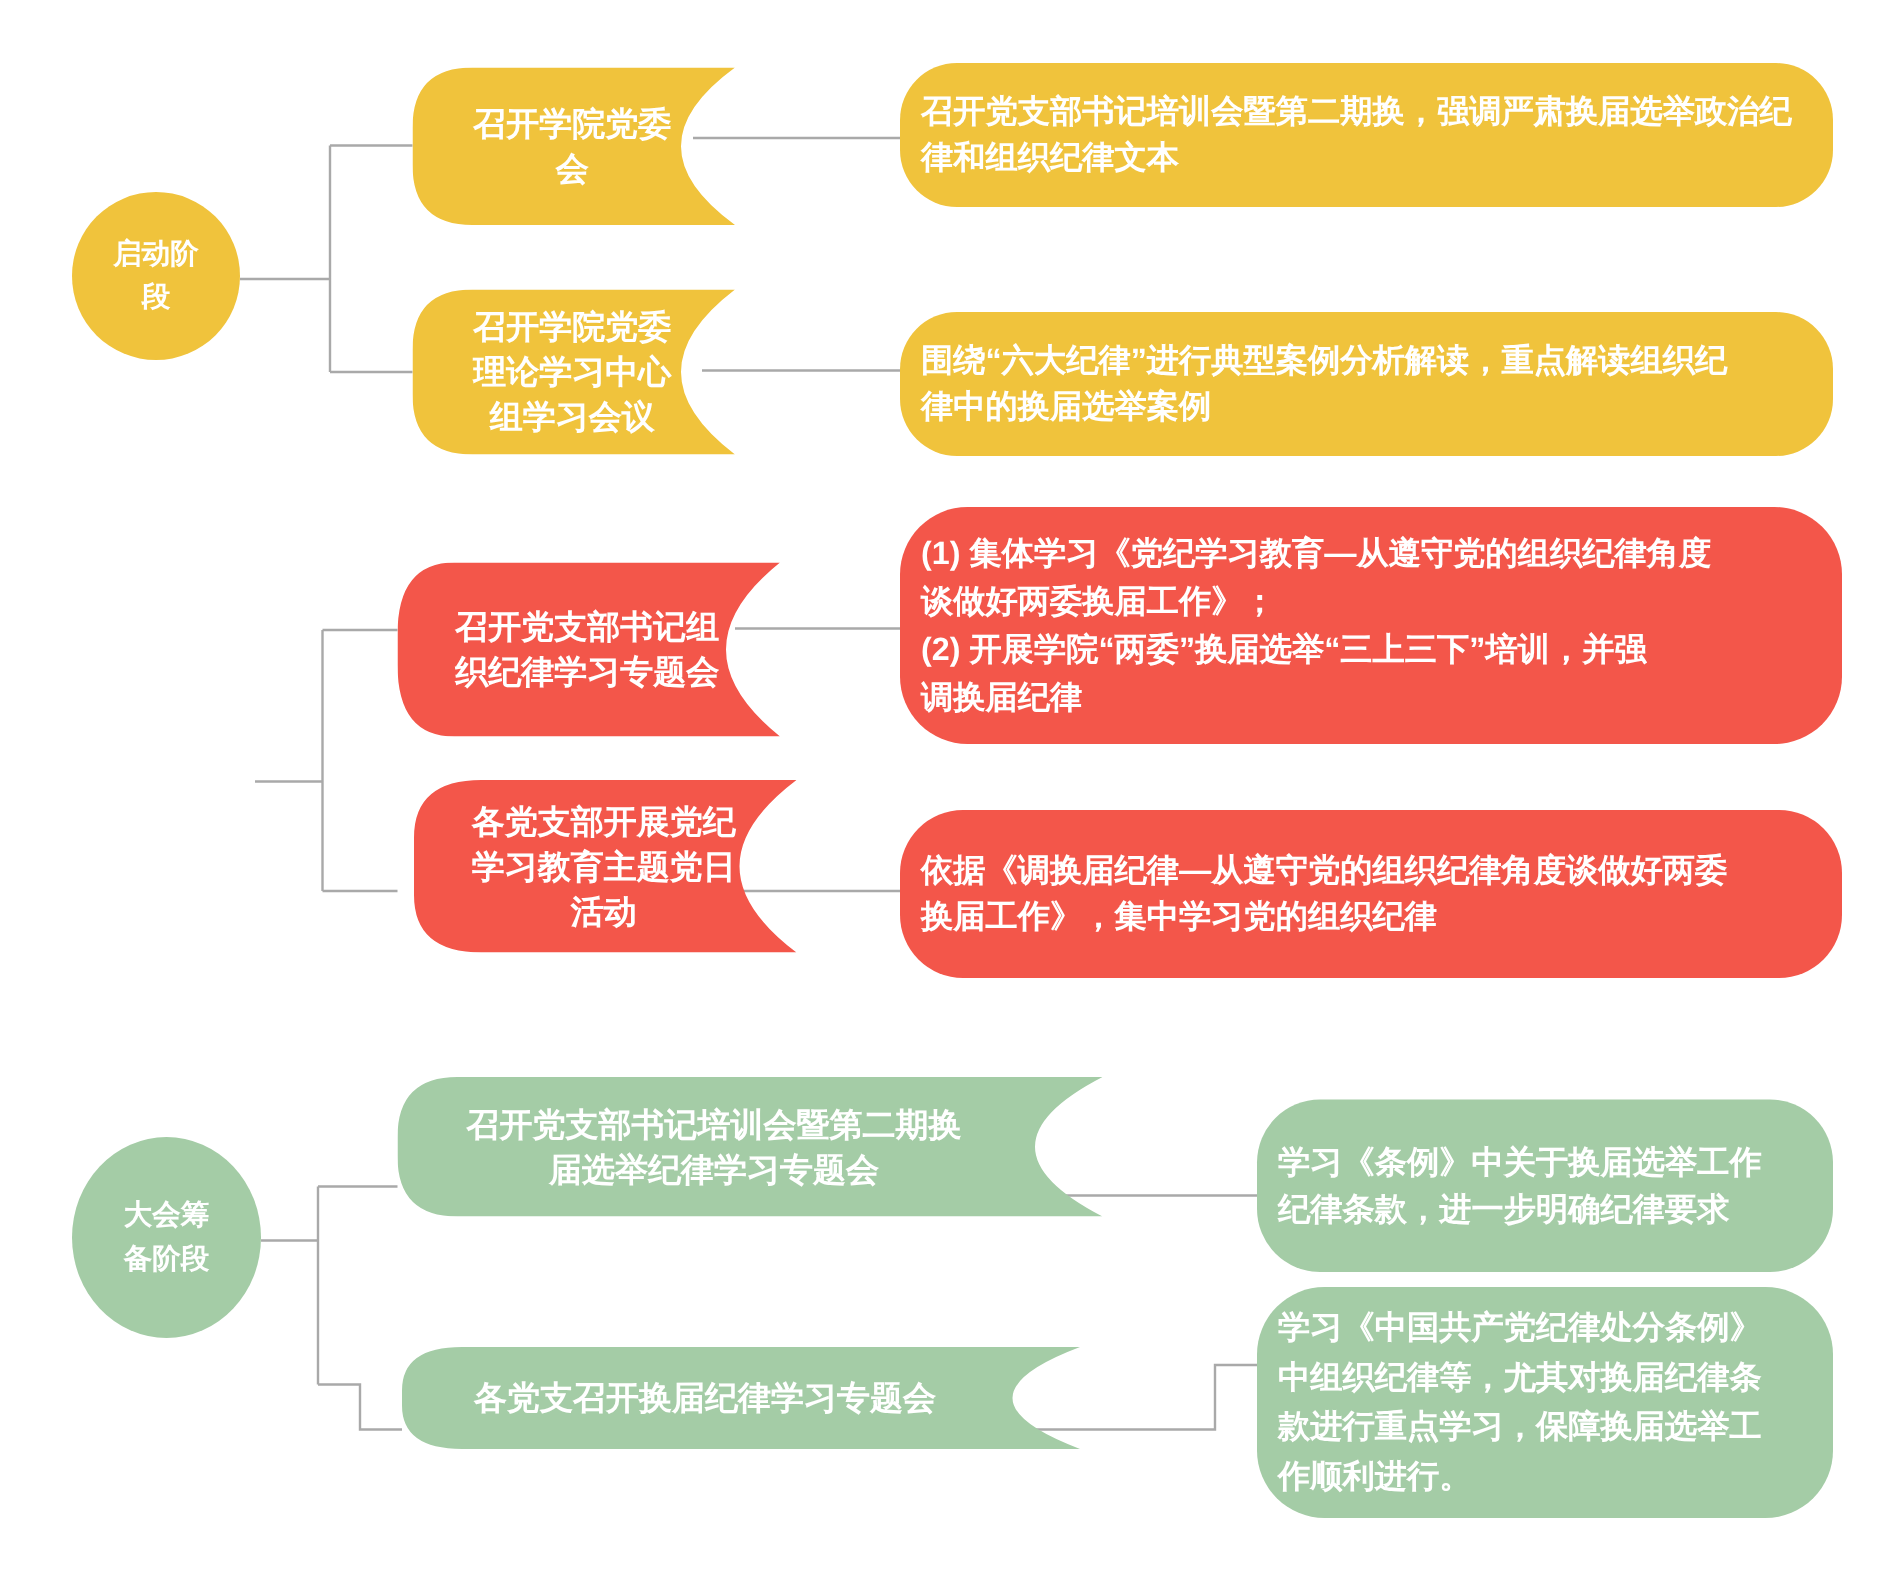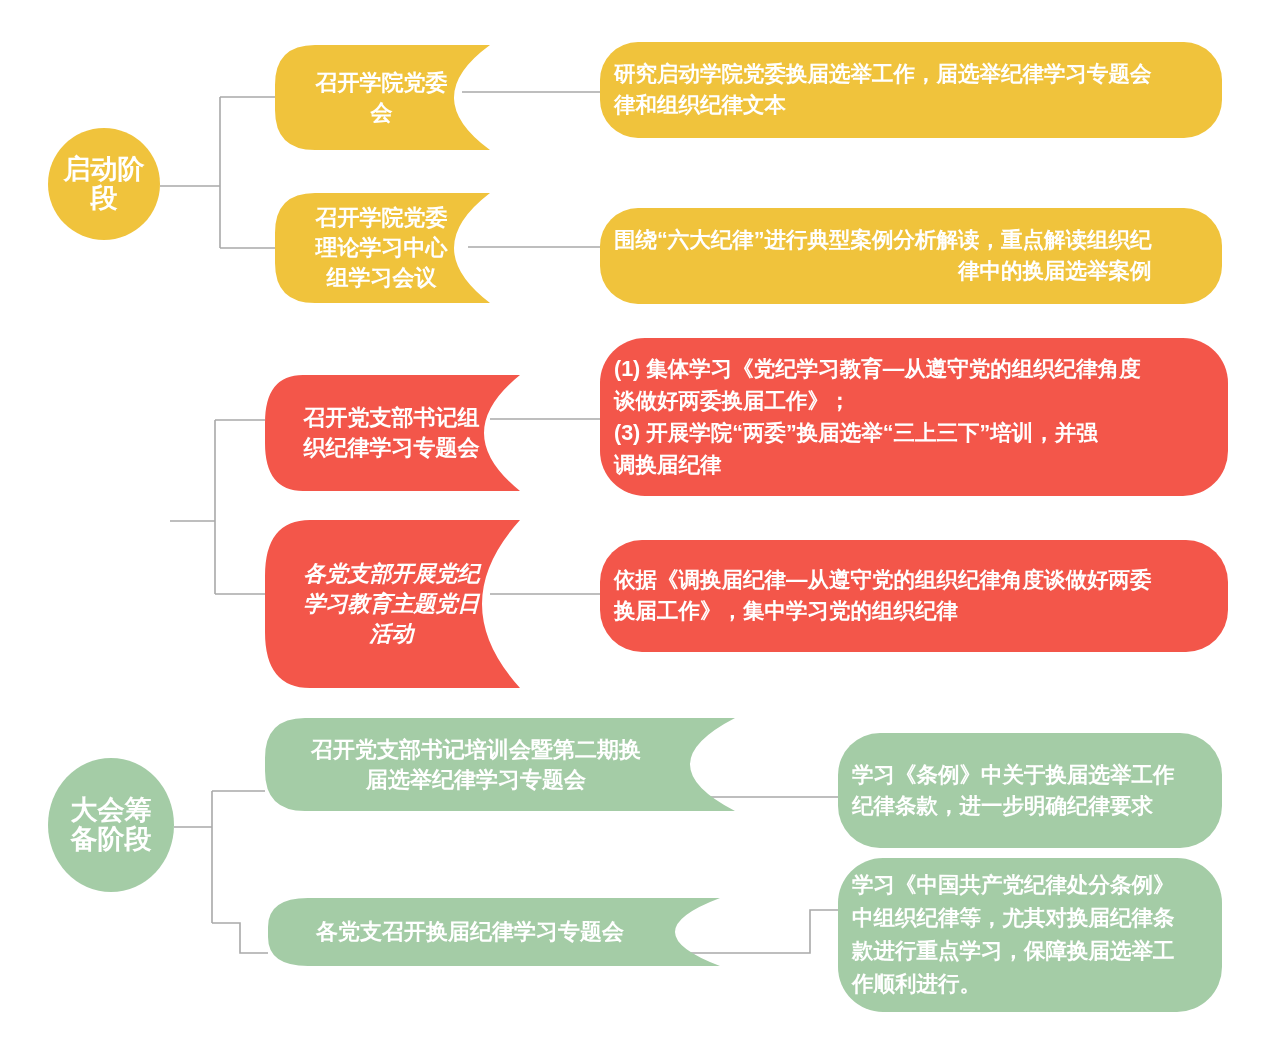--- a/index.html
+++ b/index.html
@@ -6,21 +6,21 @@
   .canvas{
     position:relative;width:1267px;height:1054px;overflow:hidden;
     background:var(--c-bg,#ffffff);
     font-family:"Liberation Sans",sans-serif;
   }
   .connectors{position:absolute;left:0;top:0;width:1267px;height:1054px;}
   .connectors path{fill:none;stroke:var(--c-line,#a9a9a9);stroke-width:1.6;}
   .stage{
     position:absolute;border-radius:50%;
     display:flex;align-items:center;justify-content:center;text-align:center;
-    color:var(--c-text,#fff);font-weight:bold;font-size:27px;line-height:29px;
+    color:var(--c-text,#fff);font-weight:bold;font-size:19px;line-height:29px;
     white-space:pre-line;
   }
   .stage.yellow{background:var(--c-yellow);}
   .stage.red{background:var(--c-red);}
   .stage.green{background:var(--c-green);}
   .node{position:absolute;}
   .node svg{position:absolute;left:0;top:0;width:100%;height:100%;display:block;}
   .node.yellow path{fill:var(--c-yellow);}
   .node.red path{fill:var(--c-red);}
   .node.green path{fill:var(--c-green);}
@@ -69,47 +69,47 @@
 
   <div class="node yellow small" style="left:275px;top:193px;width:215px;height:110px;">
     <svg viewBox="0 0 215 110" preserveAspectRatio="none">
       <path d="M40,0 H215 Q143,55 215,110 H40 Q0,110 0,70 V40 Q0,0 40,0 Z"></path>
     </svg>
     <div class="label">召开学院党委
 理论学习中心
 组学习会议</div>
   </div>
 
-  <div class="detail yellow" style="left:600px;top:42px;width:622px;height:96px;border-radius:38px;">研究启动学院党委换届选举工作，届选举纪律学习专题会
+  <div class="detail yellow" style="left:600px;top:42px;width:622px;height:96px;border-radius:38px;">召开党支部书记培训会暨第二期换，强调严肃换届选举政治纪
 律和组织纪律文本</div>
 
-  <div class="detail yellow" style="left:600px;top:208px;width:622px;height:96px;border-radius:38px;text-align:right;">围绕“六大纪律”进行典型案例分析解读，重点解读组织纪
+  <div class="detail yellow" style="left:600px;top:208px;width:622px;height:96px;border-radius:38px;">围绕“六大纪律”进行典型案例分析解读，重点解读组织纪
 律中的换届选举案例</div>
 
 
   <div class="node red small" style="left:265px;top:375px;width:255px;height:116px;">
     <svg viewBox="0 0 255 92" preserveAspectRatio="none">
       <path d="M38,0 H255 Q183,46 255,92 H38 Q0,92 0,54 V38 Q0,0 38,0 Z"></path>
     </svg>
     <div class="label">召开党支部书记组
 织纪律学习专题会</div>
   </div>
 
-  <div class="node red small" style="left:265px;top:520px;width:255px;height:168px;font-style:italic;">
+  <div class="node red small" style="left:276px;top:520px;width:255px;height:115px;">
     <svg viewBox="0 0 255 135" preserveAspectRatio="none">
       <path d="M45,0 H255 Q179,67.5 255,135 H45 Q0,135 0,90 V45 Q0,0 45,0 Z"></path>
     </svg>
     <div class="label">各党支部开展党纪
 学习教育主题党日
 活动</div>
   </div>
 
   <div class="detail red" style="left:600px;top:338px;width:628px;height:158px;border-radius:45px;line-height:32px;">(1) 集体学习《党纪学习教育—从遵守党的组织纪律角度
 谈做好两委换届工作》；
-(3) 开展学院“两委”换届选举“三上三下”培训，并强
+(2) 开展学院“两委”换届选举“三上三下”培训，并强
 调换届纪律</div>
 
   <div class="detail red" style="left:600px;top:540px;width:628px;height:112px;border-radius:42px;">依据《调换届纪律—从遵守党的组织纪律角度谈做好两委
 换届工作》，集中学习党的组织纪律</div>
 
   <div class="stage green" style="left:48px;top:758px;width:126px;height:134px;">大会筹
 备阶段</div>
 
   <div class="node green wide" style="left:265px;top:718px;width:470px;height:93px;">
     <svg viewBox="0 0 470 93" preserveAspectRatio="none">

